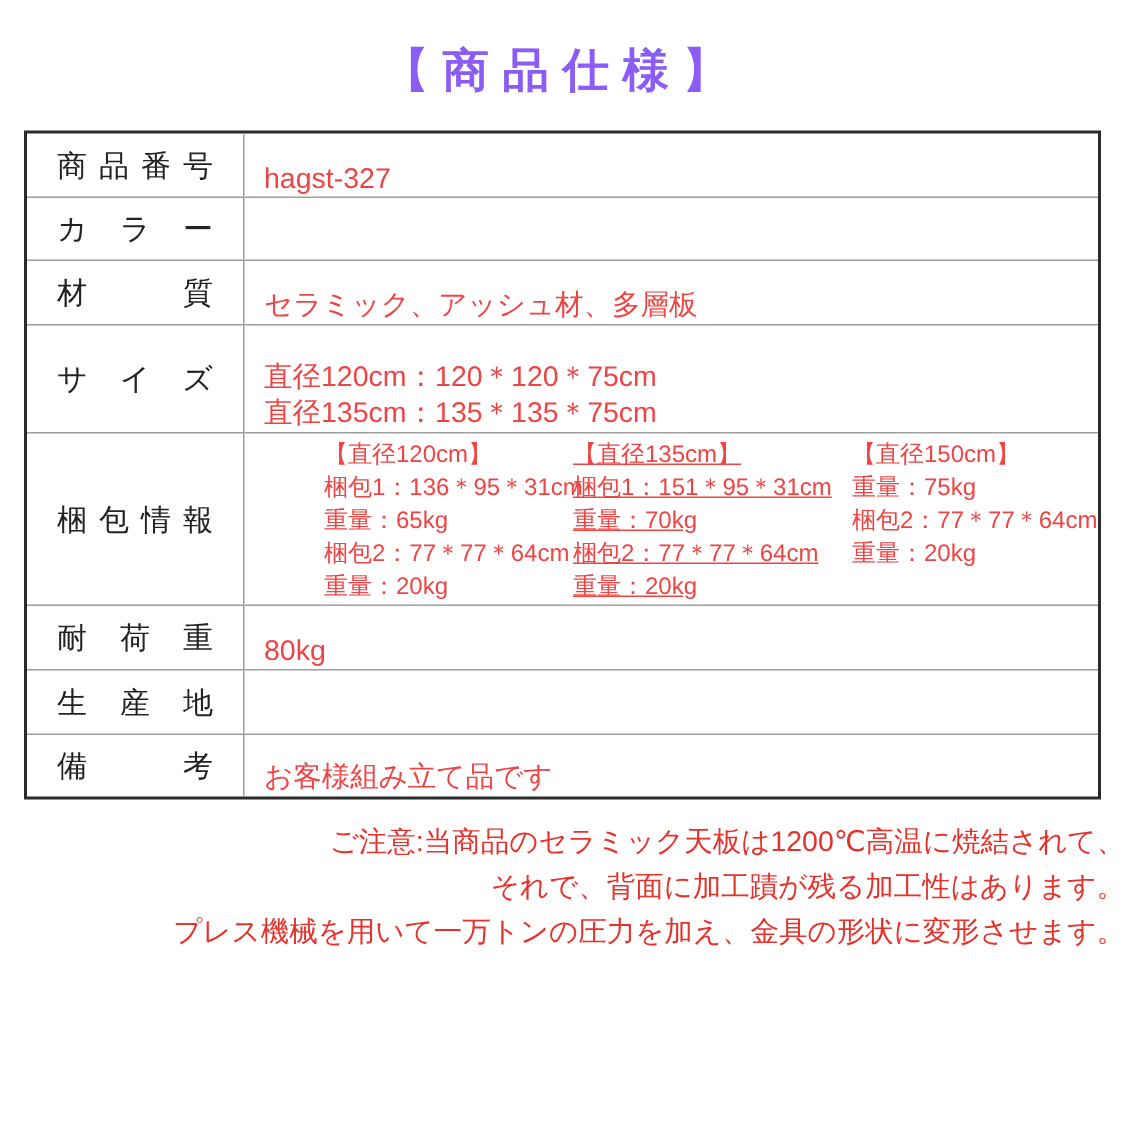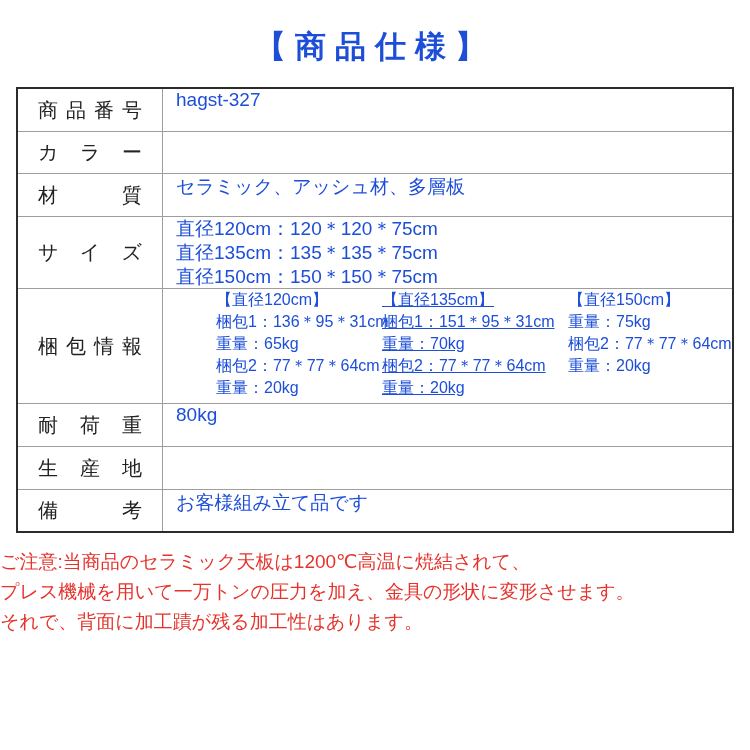--- a/index.html
+++ b/index.html
@@ -14,21 +14,21 @@
   .page { position: absolute; inset: 0; }
 
   
   .title {
     position: absolute;
     top: 26px; left: 0; right: 0;
     text-align: center;
     font-size: 31px;
     font-weight: bold;
     letter-spacing: 9px;
-    color: #1d4ed8;
+    color: #8b5cf6;
     margin: 0;
   }
 
   
   .spec-table {
     position: absolute;
     left: 16px; top: 87px;
     width: 718px;
     border: 2px solid #2b2b2b;
     box-sizing: border-box;
@@ -58,25 +58,25 @@
     display: flex;
     justify-content: space-between;
     font-size: 20px;
     color: #222222;
     white-space: nowrap;
   }
   .value-cell {
     flex: 1 1 auto;
     display: flex;
     flex-direction: column;
-    justify-content: flex-start;
+    justify-content: flex-end;
     padding-left: 13px;
     box-sizing: border-box;
     font-size: 19px;
-    color: #1d4ed8;
+    color: #ef4444;
   }
   .size-line { line-height: 24px; white-space: nowrap; }
 
   .pack-wrap {
     display: flex;
     align-items: flex-start;
     margin-left: 40px;
   }
   .pack-col {
     font-size: 16px;
@@ -84,21 +84,21 @@
     white-space: nowrap;
   }
   .pack-col-0 { width: 166px; }
   .pack-col-1 { width: 186px; text-decoration: underline; }
   .pack-col-2 { flex: 1; }
 
   
   .notice {
     position: absolute;
     top: 547px; left: 0; right: 0;
-    text-align: left;
+    text-align: right;
     color: #e5332c;
     font-size: 19px;
     line-height: 30px;
   }
   .notice-line { white-space: nowrap; }
 </style>
 </head>
 <body>
 
 <div class="page">
@@ -147,21 +147,20 @@
       <div class="label-cell">
         <div class="label-inner">
             <span>サ</span>
             <span>イ</span>
             <span>ズ</span>
           </div>
       </div>
       <div class="value-cell">
         <div class="size-line">直径120cm：120＊120＊75cm</div>
         <div class="size-line">直径135cm：135＊135＊75cm</div>
-        <div class="size-line">直径150cm：150＊150＊75cm</div>
       </div>
     </div>
 
     <div class="spec-row row-h-pack">
       <div class="label-cell">
         <div class="label-inner">
             <span>梱</span>
             <span>包</span>
             <span>情</span>
             <span>報</span>
@@ -225,17 +224,17 @@
       </div>
       <div class="value-cell">
         <div>お客様組み立て品です</div>
       </div>
     </div>
 
   </div>
 
   <div class="notice">
     <div class="notice-line">ご注意:当商品のセラミック天板は1200℃高温に焼結されて、</div>
+    <div class="notice-line">それで、背面に加工蹟が残る加工性はあります。</div>
     <div class="notice-line">プレス機械を用いて一万トンの圧力を加え、金具の形状に変形させます。</div>
-    <div class="notice-line">それで、背面に加工蹟が残る加工性はあります。</div>
   </div>
 
 </div>
 
 </body></html>

